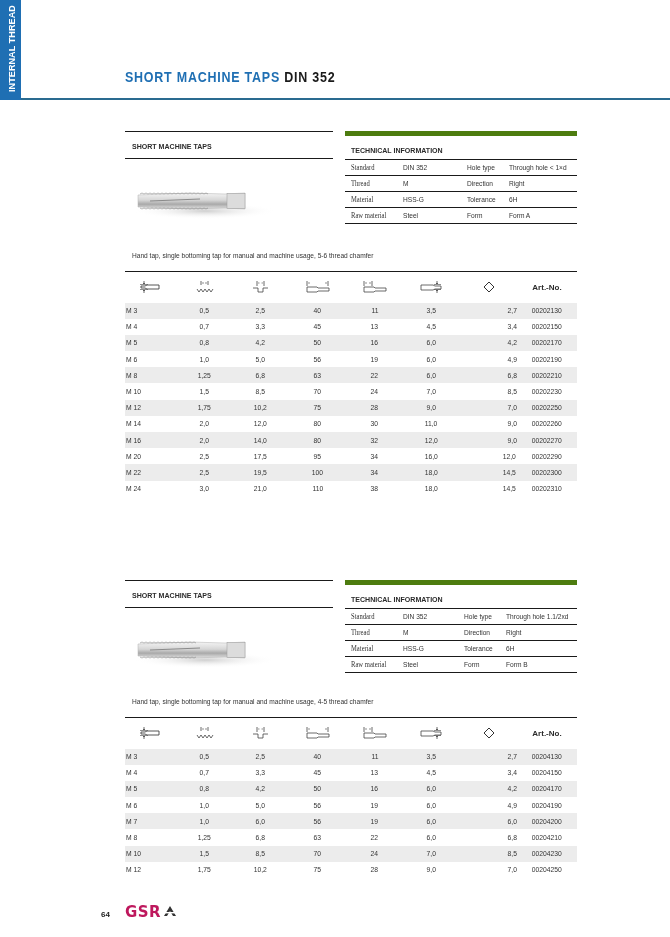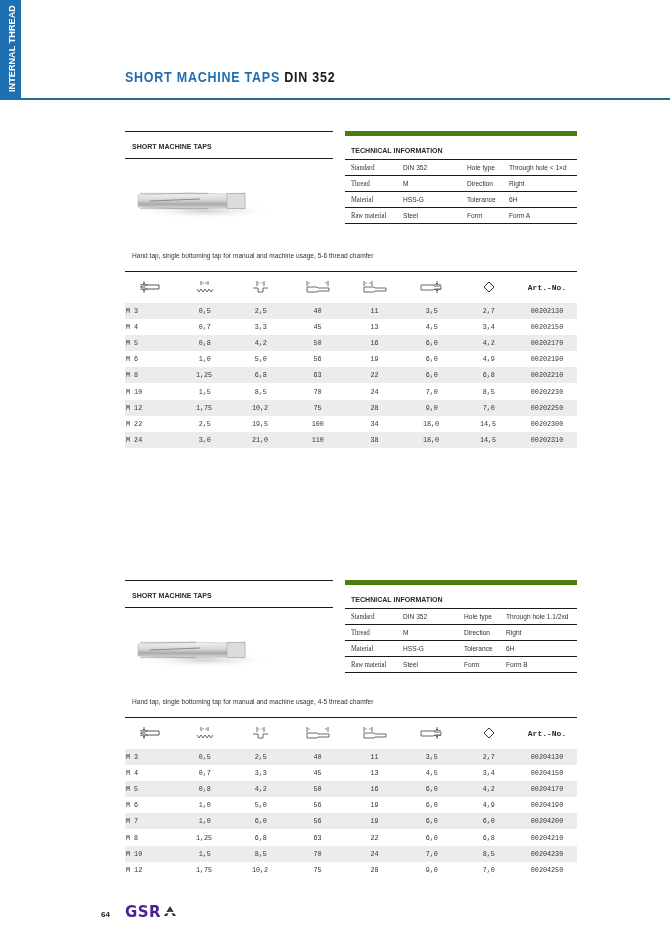--- a/index.html
+++ b/index.html
@@ -26,33 +26,33 @@
   .tech tr:last-child td { border-bottom: 1px solid #1a1a1a; margin-left: 37px; }
   .tech td span { display: inline-block; transform: scaleX(0.88); transform-origin: left center; }
   .tech td.c1 { width: 52px; font-family: Liberation Serif, serif; }
   .tech td.c2 { width: 64px; }
   .tech td.c3 { width: 42px; }
 
   .tap-img { position: absolute; left: 5px; top: 50px; width: 150px; height: 40px; }
 
   .desc { position: absolute; left: 7px; font-size: 7.5px; color: #333; white-space: nowrap; transform: scaleX(0.88); transform-origin: left center; }
 
-  .dtable { position: absolute; left: 0; width: 452px; border-collapse: collapse; border-top: 1px solid #1a1a1a; font-family: Liberation Mono, monospace; }
+  .dtable { position: absolute; left: 0; width: 452px; border-collapse: collapse; border-top: 1px solid #1a1a1a; }
   .dtable th { height: 31px; font-size: 8px; font-weight: bold; color: #2b2b2b; text-align: center; vertical-align: middle; }
   .dtable td { height: 16.2px; font-size: 7.5px; color: #333; text-align: center; white-space: nowrap; }
   .dtable tbody tr:nth-child(odd) td { background: #ececec; }
   .dtable td span { display: inline-block; transform: scaleX(0.9); }
   .dtable td.col0 { text-align: left; padding-left: 1px; }
   .dtable td.col0 span { transform-origin: left center; }
   .dtable .w0 { width: 52px; } .dtable .w1 { width: 55px; margin-top: 28px; } .dtable .w2 { width: 57px; } .dtable .w3 { width: 57px; }
-  .dtable .w4 { width: 57px; } .dtable .w5 { width: 57px; } .dtable .w6 { width: 57px; } .dtable .w7 { width: 60px; }
+  .dtable .w4 { width: 57px; } .dtable .w5 { width: 57px; } .dtable .w6 { width: 57px; text-align: right; } .dtable .w7 { width: 60px; }
   .hdr-icon svg { display: block; margin: 0 auto; }
 
   .footer-page { position: absolute; left: 101px; top: 910px; font-size: 8px; color: #222; font-family: Liberation Sans, sans-serif; font-weight: bold; }
-  .footer-logo { position: absolute; left: 125px; top: 903px; font-weight: bold; font-size: 15px; color: #4c1d95; letter-spacing: 0.5px; font-family: "DejaVu Sans", sans-serif; }
+  .footer-logo { position: absolute; left: 125px; top: 903px; font-weight: bold; font-size: 15px; color: #be185d; letter-spacing: 0.5px; font-family: "DejaVu Sans", sans-serif; }
   .footer-mark { position: absolute; left: 164px; top: 906px; }
 </style>
 </head>
 <body>
 
 <div class="side-tab">
   <span>INTERNAL THREAD</span>
 </div>
 
 <div class="page-title">
@@ -236,20 +236,50 @@
             <td class="w0 col0"><span>M 12</span></td>
             <td class="w1"><span>1,75</span></td>
             <td class="w2"><span>10,2</span></td>
             <td class="w3"><span>75</span></td>
             <td class="w4"><span>28</span></td>
             <td class="w5"><span>9,0</span></td>
             <td class="w6"><span>7,0</span></td>
             <td class="w7"><span>00202250</span></td>
           </tr>
           <tr>
+            <td class="w0 col0"><span>M 14</span></td>
+            <td class="w1"><span>2,0</span></td>
+            <td class="w2"><span>12,0</span></td>
+            <td class="w3"><span>80</span></td>
+            <td class="w4"><span>30</span></td>
+            <td class="w5"><span>11,0</span></td>
+            <td class="w6"><span>9,0</span></td>
+            <td class="w7"><span>00202260</span></td>
+          </tr>
+          <tr>
+            <td class="w0 col0"><span>M 16</span></td>
+            <td class="w1"><span>2,0</span></td>
+            <td class="w2"><span>14,0</span></td>
+            <td class="w3"><span>80</span></td>
+            <td class="w4"><span>32</span></td>
+            <td class="w5"><span>12,0</span></td>
+            <td class="w6"><span>9,0</span></td>
+            <td class="w7"><span>00202270</span></td>
+          </tr>
+          <tr>
+            <td class="w0 col0"><span>M 20</span></td>
+            <td class="w1"><span>2,5</span></td>
+            <td class="w2"><span>17,5</span></td>
+            <td class="w3"><span>95</span></td>
+            <td class="w4"><span>34</span></td>
+            <td class="w5"><span>16,0</span></td>
+            <td class="w6"><span>12,0</span></td>
+            <td class="w7"><span>00202290</span></td>
+          </tr>
+          <tr>
             <td class="w0 col0"><span>M 22</span></td>
             <td class="w1"><span>2,5</span></td>
             <td class="w2"><span>19,5</span></td>
             <td class="w3"><span>100</span></td>
             <td class="w4"><span>34</span></td>
             <td class="w5"><span>18,0</span></td>
             <td class="w6"><span>14,5</span></td>
             <td class="w7"><span>00202300</span></td>
           </tr>
           <tr>

